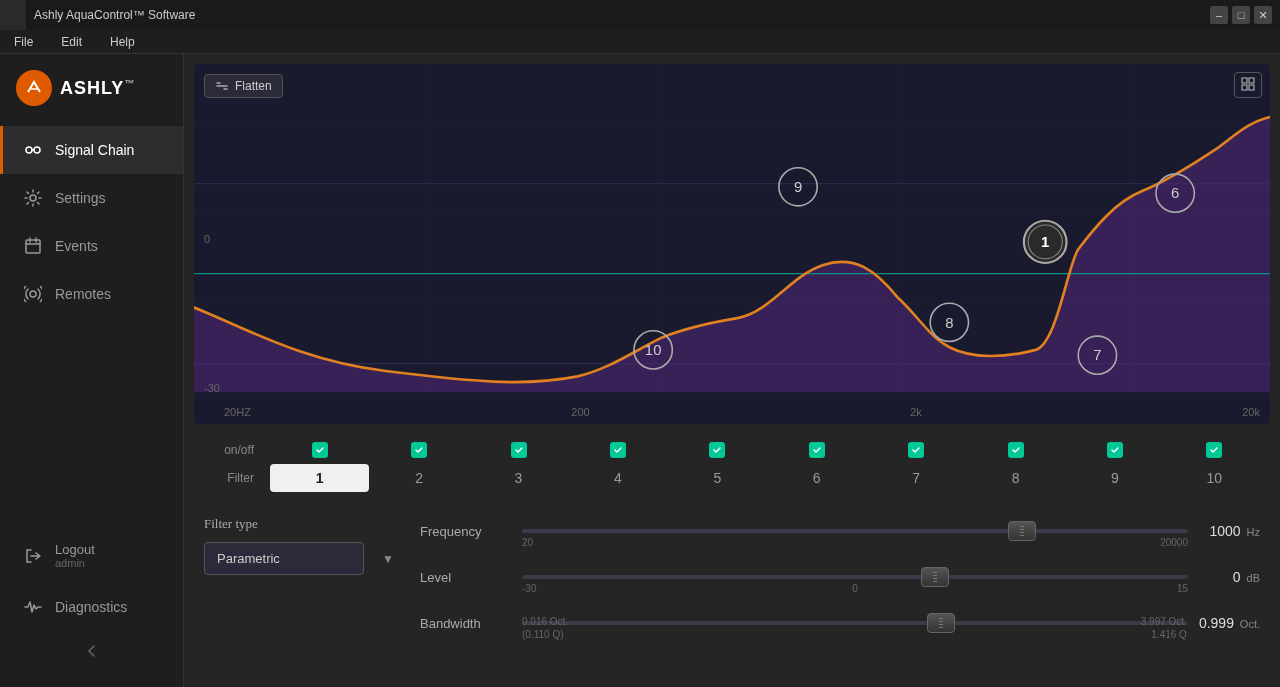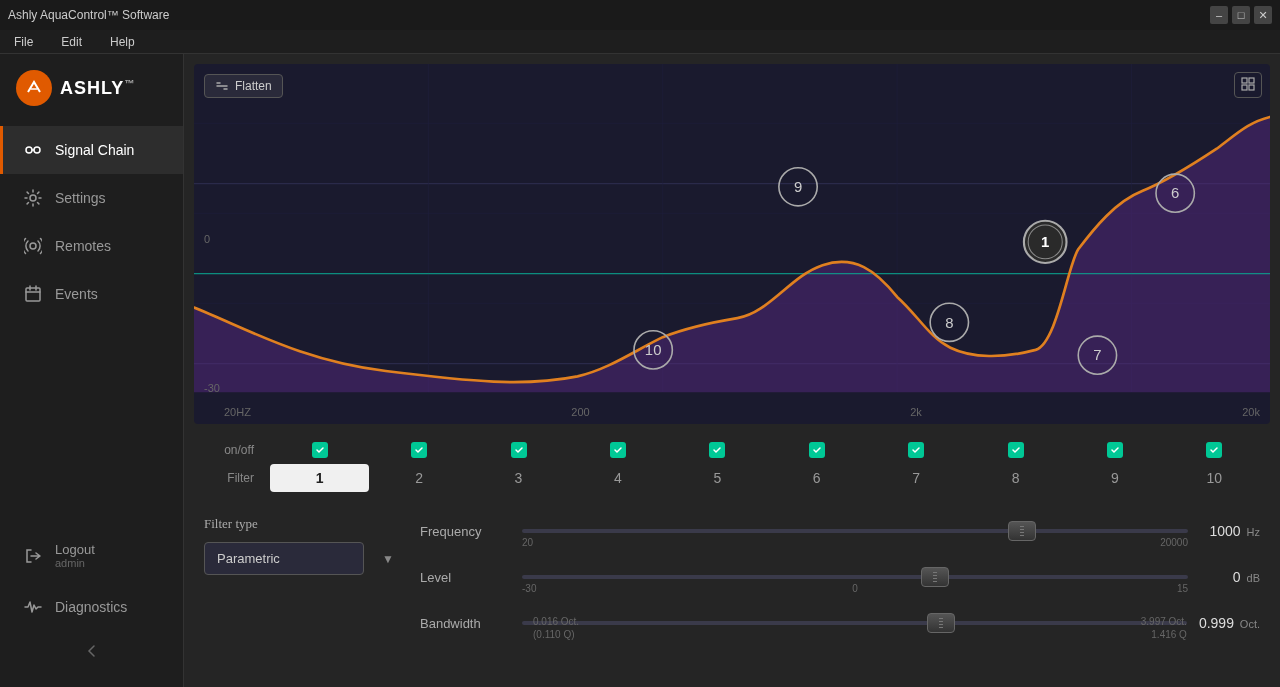--- a/index.html
+++ b/index.html
@@ -16,20 +16,21 @@
     
     .titlebar {
       height: 30px;
       background: #1a1a1a;
       display: flex;
       align-items: center;
       justify-content: space-between;
       padding: 0 8px;
       font-size: 12px;
       color: #ccc;
+      margin-left: 26px;
     }
     .titlebar-title { display: flex; align-items: center; gap: 6px; }
     .titlebar-controls { display: flex; gap: 4px; }
     .titlebar-btn {
       width: 18px; height: 18px;
       background: #444;
       border: none;
       color: #ccc;
       font-size: 11px;
       cursor: pointer;
@@ -315,36 +316,36 @@
             <circle cx="9" cy="9" r="3" stroke="#999" stroke-width="1.5"></circle>
             <path d="M9 1 L9 3 M9 15 L9 17 M1 9 L3 9 M15 9 L17 9 M3.1 3.1 L4.5 4.5 M13.5 13.5 L14.9 14.9 M14.9 3.1 L13.5 4.5 M4.5 13.5 L3.1 14.9" stroke="#999" stroke-width="1.5" stroke-linecap="round"></path>
           </svg>
         </div>
         <span>Settings</span>
       </div>
 
       <div class="sidebar-item">
         <div class="sidebar-icon">
           <svg width="18" height="18" viewBox="0 0 18 18" fill="none">
+            <rect x="2" y="3" width="14" height="13" rx="1" stroke="#999" stroke-width="1.5"></rect>
+            <path d="M6 1 L6 5 M12 1 L12 5 M2 7 L16 7" stroke="#999" stroke-width="1.5" stroke-linecap="round"></path>
+          </svg>
+        </div>
+        <span>Events</span>
+      </div>
+
+      <div class="sidebar-item">
+        <div class="sidebar-icon">
+          <svg width="18" height="18" viewBox="0 0 18 18" fill="none">
             <circle cx="9" cy="9" r="3" stroke="#999" stroke-width="1.5"></circle>
             <path d="M4 4 A7 7 0 0 0 4 14 M14 4 A7 7 0 0 1 14 14" stroke="#999" stroke-width="1.5" fill="none" stroke-linecap="round"></path>
             <path d="M1.5 1.5 A11 11 0 0 0 1.5 16.5 M16.5 1.5 A11 11 0 0 1 16.5 16.5" stroke="#999" stroke-width="1.5" fill="none" stroke-linecap="round"></path>
           </svg>
         </div>
         <span>Remotes</span>
-      </div>
-
-      <div class="sidebar-item">
-        <div class="sidebar-icon">
-          <svg width="18" height="18" viewBox="0 0 18 18" fill="none">
-            <rect x="2" y="3" width="14" height="13" rx="1" stroke="#999" stroke-width="1.5"></rect>
-            <path d="M6 1 L6 5 M12 1 L12 5 M2 7 L16 7" stroke="#999" stroke-width="1.5" stroke-linecap="round"></path>
-          </svg>
-        </div>
-        <span>Events</span>
       </div>
 
       <div class="sidebar-item" style="margin-top: auto;">
         <div class="sidebar-icon">
           <svg width="18" height="18" viewBox="0 0 18 18" fill="none">
             <path d="M7 3 L3 3 L3 15 L7 15" stroke="#999" stroke-width="1.5" stroke-linecap="round"></path>
             <path d="M12 6 L16 9 L12 12 M16 9 L7 9" stroke="#999" stroke-width="1.5" stroke-linecap="round" stroke-linejoin="round"></path>
           </svg>
         </div>
         <div>
@@ -592,21 +593,21 @@
             <span class="slider-unit">dB</span>
           </div>
         </div>
 
         <div class="slider-row">
           <div class="slider-row-label">Bandwidth</div>
           <div class="slider-track-wrapper">
             <div class="slider-track">
               <div class="slider-thumb" style="left: 63%;"></div>
             </div>
-            <div style="position:absolute;bottom:-2px;left:11px;">
+            <div style="position:absolute;bottom:-2px;left:0;">
               <div class="slider-range-label-min" style="position:static;font-size:10px;color:#666;">0.016 Oct.</div>
               <div class="bandwidth-sub">(0.110 Q)</div>
             </div>
             <div style="position:absolute;bottom:-2px;right:0;text-align:right;">
               <div style="font-size:10px;color:#666;">3.997 Oct.</div>
               <div class="bandwidth-sub">1.416 Q</div>
             </div>
           </div>
           <div class="slider-value">
             <span>0.999</span>

